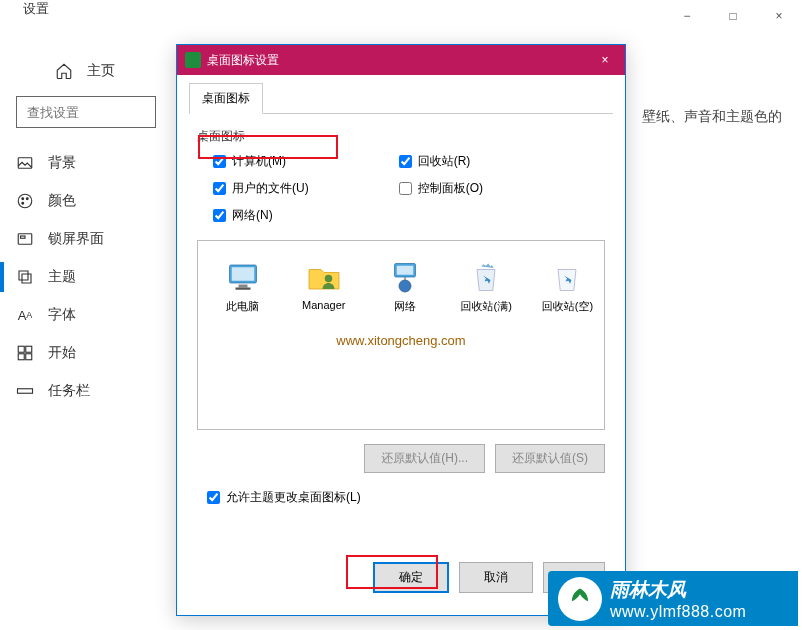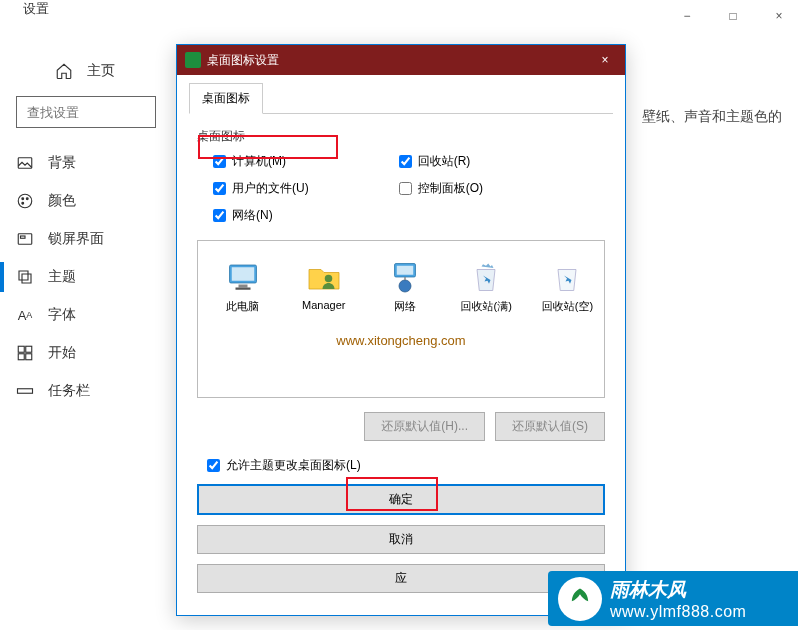--- a/index.html
+++ b/index.html
@@ -20,21 +20,21 @@
     .section-title { padding: 6px 16px 10px; font-weight: bold; font-size: 15px; }
     .sidebar-item.active { position: relative; }
     .sidebar-item.active::before { content: ''; position: absolute; left: 0; top: 4px; bottom: 4px; width: 4px; background: #0078d7; }
     .sidebar-icon { width: 18px; height: 18px; display: inline-flex; align-items: center; justify-content: center; color: #333; }
     
     .content-area { flex: 1; padding: 20px; color: #333; font-size: 14px; }
     .content-text { color: #444; }
     
     
     .dialog { position: absolute; left: 176px; top: 44px; width: 450px; height: 572px; background: #fff; border: 1px solid #0078d7; box-shadow: 0 4px 20px rgba(0,0,0,0.2); }
-    .dialog-titlebar { height: 30px; background: #7f1d1d; color: #fff; display: flex; align-items: center; padding-left: 8px; font-size: 12px; gap: 6px; }
+    .dialog-titlebar { height: 30px; background: #be185d; color: #fff; display: flex; align-items: center; padding-left: 8px; font-size: 12px; gap: 6px; }
     .dialog-titlebar-icon { width: 16px; height: 16px; background: #1e8e3e; border-radius: 2px; display: inline-block; }
     .dialog-close { margin-left: auto; width: 40px; height: 30px; display: flex; align-items: center; justify-content: center; color: #fff; cursor: pointer; }
     
     .dialog-body { padding: 8px 12px 12px; height: calc(100% - 30px); display: flex; flex-direction: column; }
     .tab-header { border-bottom: 1px solid #ccc; display: flex; }
     .tab { padding: 6px 12px; font-size: 12px; border: 1px solid #ccc; border-bottom: 1px solid #fff; margin-bottom: -1px; background: #fff; }
     
     .group-box { margin-top: 14px; padding: 0 8px; }
     .group-label { font-size: 12px; color: #333; margin-bottom: 8px; }
     .checkbox-grid { display: flex; gap: 90px; padding-left: 16px; }
@@ -48,21 +48,21 @@
     .icon-cell { display: flex; flex-direction: column; align-items: center; width: 64px; font-size: 11px; text-align: center; gap: 4px; }
     .icon-img { width: 36px; height: 36px; }
     .watermark { position: absolute; left: 50%; top: 92px; transform: translateX(-50%); font-size: 13px; color: #a16207; }
     
     .dialog-buttons-row1 { display: flex; gap: 10px; justify-content: flex-end; padding: 6px 8px; }
     .dialog-btn { padding: 5px 16px; font-size: 12px; border: 1px solid #adadad; background: #e1e1e1; cursor: pointer; }
     .dialog-btn:disabled { color: #888; }
     
     .allow-theme { padding: 10px 8px 0 18px; font-size: 12px; display: flex; align-items: center; gap: 6px; }
     
-    .dialog-footer { margin-top: auto; padding: 10px 8px; display: flex; gap: 10px; justify-content: flex-end; position: relative; flex-direction: column; }
+    .dialog-footer { margin-top: auto; padding: 10px 8px; display: flex; gap: 10px; justify-content: flex-end; position: relative; }
     .footer-btn { padding: 5px 24px; font-size: 12px; border: 1px solid #adadad; background: #e1e1e1; cursor: pointer; min-width: 74px; }
     .footer-btn.primary { border: 2px solid #0078d7; }
     
     
     .logo { position: absolute; right: 4px; bottom: 4px; width: 250px; height: 55px; background: #0084c8; border-radius: 4px 0 0 4px; display: flex; align-items: center; padding: 4px 10px; gap: 8px; color: #fff; }
     .logo-circle { width: 44px; height: 44px; background: #fff; border-radius: 50%; display: flex; align-items: center; justify-content: center; color: #1e8e3e; font-size: 24px; }
     .logo-text { display: flex; flex-direction: column; }
     .logo-cn { font-size: 19px; font-weight: bold; font-style: italic; }
     .logo-url { font-size: 16px; letter-spacing: 0.5px; }
     

